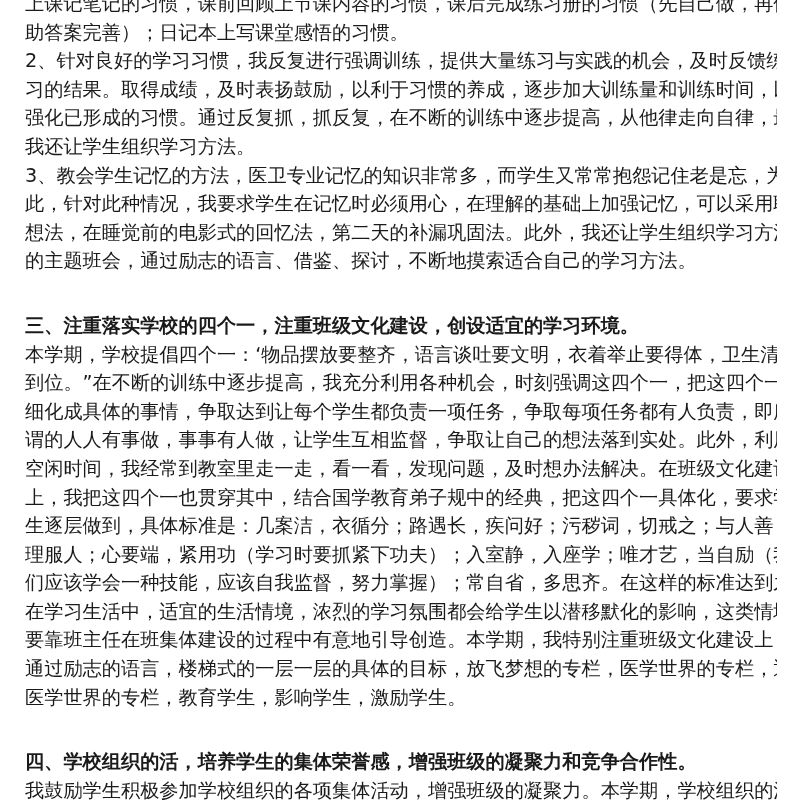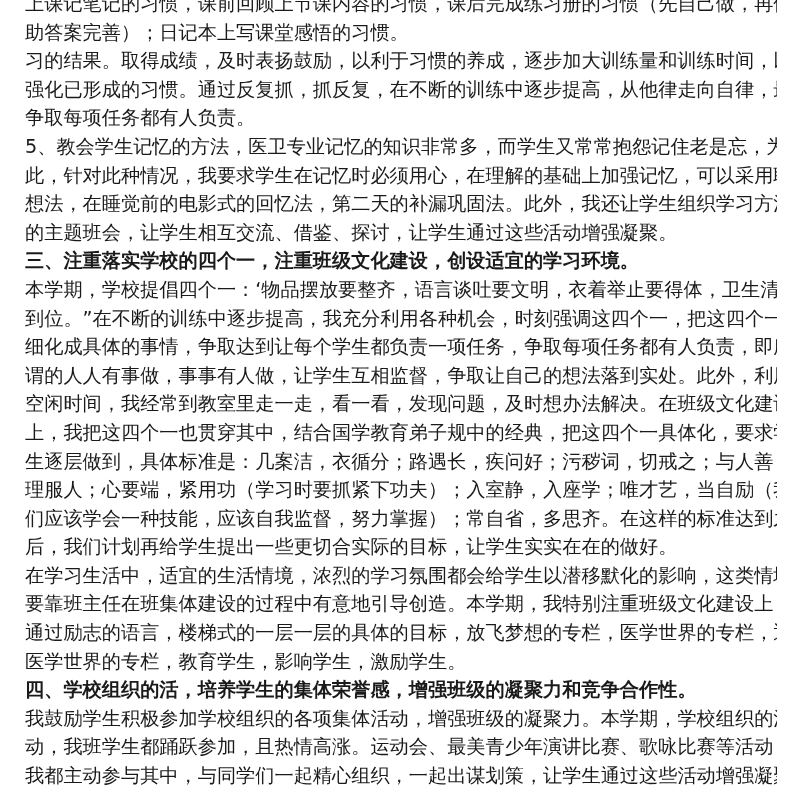--- a/index.html
+++ b/index.html
@@ -2,48 +2,48 @@
 <html><head>
 <meta charset="utf-8">
 <style>
   html, body { margin:0; padding:0; background:#ffffff; }
   body { width:800px; height:800px; overflow:hidden; position:relative;
          font-family:"DejaVu Sans", "Liberation Sans", sans-serif; color:#1a1a1a; }
   .page { position:absolute; left:25px; top:-10px; width:752px; }
   .line { height:28.6px; line-height:28.6px; font-size:19.2px; white-space:nowrap;
           overflow:hidden; text-align:justify; text-align-last:justify; letter-spacing:0; }
   .line.last { text-align-last:left; }
-  .line.heading { font-weight:bold; text-align-last:left; }
+  .line.heading { font-weight:bold; text-align-last:left;margin-top:36px; }
   .watermark { position:absolute; font-size:40px; color:rgba(0,0,0,0.04); transform:rotate(-45deg);
                pointer-events:none; font-weight:bold; }
 </style>
 </head>
 <body>
 
 <div class="page" id="page">
     <div class="line">上课记笔记的习惯，课前回顾上节课内容的习惯，课后完成练习册的习惯（先自己做，再借</div>
     <div class="line last">助答案完善）；日记本上写课堂感悟的习惯。</div>
+    <div class="line">2、针对良好的学习习惯，我反复进行强调训练，提供大量练习与实践的机会，及时反馈练</div>
     <div class="line">习的结果。取得成绩，及时表扬鼓励，以利于习惯的养成，逐步加大训练量和训练时间，以</div>
     <div class="line">强化已形成的习惯。通过反复抓，抓反复，在不断的训练中逐步提高，从他律走向自律，最</div>
-    <div class="line last">争取每项任务都有人负责。</div>
-    <div class="line">5、教会学生记忆的方法，医卫专业记忆的知识非常多，而学生又常常抱怨记住老是忘，为</div>
+    <div class="line last">我还让学生组织学习方法。</div>
+    <div class="line">3、教会学生记忆的方法，医卫专业记忆的知识非常多，而学生又常常抱怨记住老是忘，为</div>
     <div class="line">此，针对此种情况，我要求学生在记忆时必须用心，在理解的基础上加强记忆，可以采用联</div>
     <div class="line">想法，在睡觉前的电影式的回忆法，第二天的补漏巩固法。此外，我还让学生组织学习方法</div>
-    <div class="line last">的主题班会，让学生相互交流、借鉴、探讨，让学生通过这些活动增强凝聚。</div>
+    <div class="line last">的主题班会，通过励志的语言、借鉴、探讨，不断地摸索适合自己的学习方法。</div>
     <div class="line heading">三、注重落实学校的四个一，注重班级文化建设，创设适宜的学习环境。</div>
     <div class="line">本学期，学校提倡四个一：‘物品摆放要整齐，语言谈吐要文明，衣着举止要得体，卫生清理</div>
     <div class="line">到位。”在不断的训练中逐步提高，我充分利用各种机会，时刻强调这四个一，把这四个一</div>
     <div class="line">细化成具体的事情，争取达到让每个学生都负责一项任务，争取每项任务都有人负责，即所</div>
     <div class="line">谓的人人有事做，事事有人做，让学生互相监督，争取让自己的想法落到实处。此外，利用</div>
     <div class="line">空闲时间，我经常到教室里走一走，看一看，发现问题，及时想办法解决。在班级文化建设</div>
     <div class="line">上，我把这四个一也贯穿其中，结合国学教育弟子规中的经典，把这四个一具体化，要求学</div>
     <div class="line">生逐层做到，具体标准是：几案洁，衣循分；路遇长，疾问好；污秽词，切戒之；与人善，</div>
     <div class="line">理服人；心要端，紧用功（学习时要抓紧下功夫）；入室静，入座学；唯才艺，当自励（我</div>
     <div class="line">们应该学会一种技能，应该自我监督，努力掌握）；常自省，多思齐。在这样的标准达到之</div>
-    <div class="line last">后，我们计划再给学生提出一些更切合实际的目标，让学生实实在在的做好。</div>
     <div class="line">在学习生活中，适宜的生活情境，浓烈的学习氛围都会给学生以潜移默化的影响，这类情境</div>
     <div class="line">要靠班主任在班集体建设的过程中有意地引导创造。本学期，我特别注重班级文化建设上，</div>
     <div class="line">通过励志的语言，楼梯式的一层一层的具体的目标，放飞梦想的专栏，医学世界的专栏，通</div>
     <div class="line last">医学世界的专栏，教育学生，影响学生，激励学生。</div>
     <div class="line heading">四、学校组织的活，培养学生的集体荣誉感，增强班级的凝聚力和竞争合作性。</div>
     <div class="line">我鼓励学生积极参加学校组织的各项集体活动，增强班级的凝聚力。本学期，学校组织的活</div>
     <div class="line">动，我班学生都踊跃参加，且热情高涨。运动会、最美青少年演讲比赛、歌咏比赛等活动，</div>
     <div class="line">我都主动参与其中，与同学们一起精心组织，一起出谋划策，让学生通过这些活动增强凝聚</div>
   </div>
 

